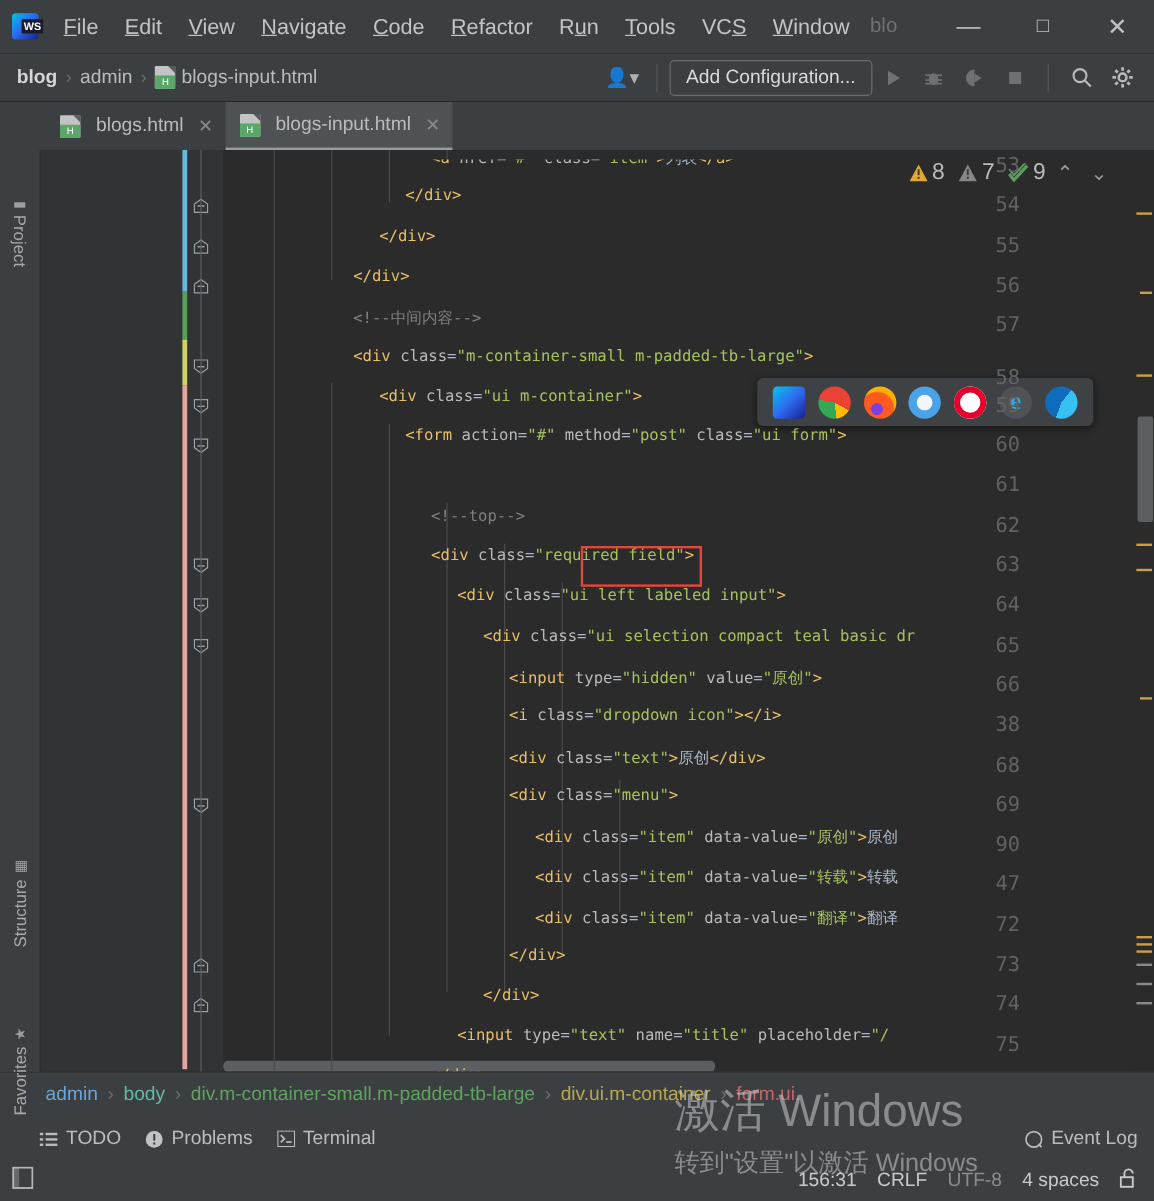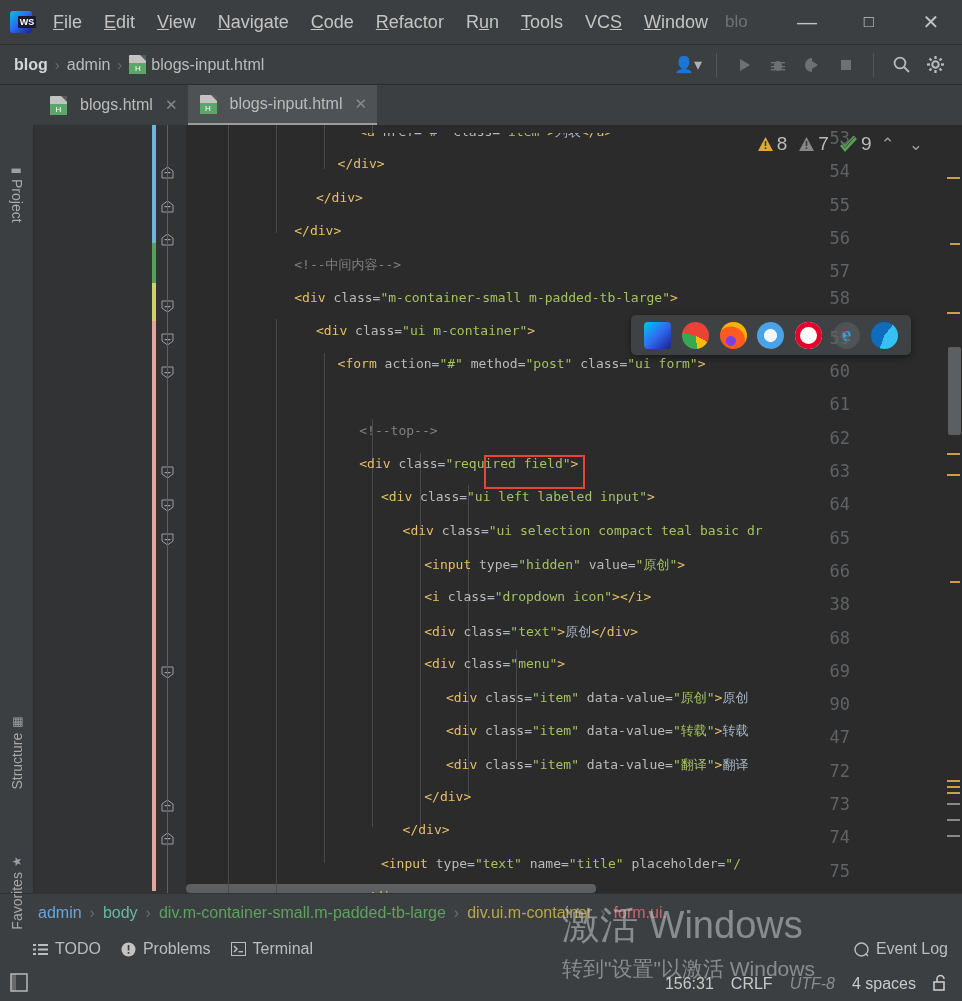--- a/index.html
+++ b/index.html
@@ -141,21 +141,21 @@
   .bc-sep { color:#6d6d6d; margin:0 8px; }
 
   
   .twbar { height: 36px; flex: 0 0 36px; background: #3c3f41; display:flex; align-items:center; padding-left: 33px; gap: 20px;}
   .twitem { display:flex; align-items:center; gap:7px; color:#bcbcbc; font-size:16px; }
   .twbar .right { margin-left:auto; display:flex; align-items:center; gap:7px; padding-right:14px; color:#bcbcbc; font-size:16px;}
 
   
   .statusbar { height: 34px; flex: 0 0 34px; background: #3c3f41; display:flex; align-items:center; padding: 0 14px 0 10px; }
   .sb-right { margin-left:auto; display:flex; align-items:center; gap: 17px; color:#c9c9c9; font-size:16px; }
-  .sb-dim { color:#8a8d8f;font-style:italic; }
+  .sb-dim { color:#8a8d8f; }
 
   
   .wmark {
     position: absolute; left: 562px; top: 900px; width: 400px; pointer-events:none;
     color: #c8cbce; opacity: .55; text-align: left;
   }
   .wmark .l1 { font-size: 38px; white-space:nowrap; }
   .wmark .l2 { font-size: 21px; margin-top: 4px; white-space:nowrap; }
 </style>
 </head>
@@ -191,20 +191,21 @@
     <span class="crumb bold">blog</span>
     <span class="crumb-sep">›</span>
     <span class="crumb">admin</span>
     <span class="crumb-sep">›</span>
     <span class="html-icon"></span>
     <span class="crumb">blogs-input.html</span>
 
     <div class="nav-right">
       <span class="user-icon">👤▾</span>
       <span class="vsep"></span>
+      <div class="addcfg">Add Configuration...</div>
       <div class="tbtn">
         <svg width="16" height="16" viewBox="0 0 16 16">
             <polygon points="4,2 14,8 4,14" fill="#6e7174"></polygon>
           </svg>
       </div>
       <div class="tbtn">
         <svg width="16" height="16" viewBox="0 0 16 16">
             <ellipse cx="8" cy="9" rx="4" ry="5" fill="#6e7174"></ellipse>
             <rect x="1" y="5" width="14" height="1.4" fill="#6e7174"></rect>
             <rect x="1" y="9" width="14" height="1.4" fill="#6e7174"></rect>
@@ -384,21 +385,21 @@
           <div class="cl hl-olive" style="top: 200.8px; left: 129.96px; width: 43.32px; height: 26px; z-index: -1;"></div>
           <div class="cl hl-red" style="top: 234.1px; left: 151.62px; width: 54.15px; height: 26px; z-index: -1;"></div>
           <div class="cl hl-grey" style="top: 733.6px; left: 194.94px; width: 64.98px; height: 26px; z-index: -1;"></div>
           <div class="redbox" style="position: absolute; top: 332px; left: 300.24px; width: 96.64px; height: 30px;"></div>
         </div>
     <div class="lnum" style="top: 3px;">53</div>
         <div class="lnum" style="top: 36.3px;">54</div>
         <div class="lnum" style="top: 69.6px;">55</div>
         <div class="lnum" style="top: 102.9px;">56</div>
         <div class="lnum" style="top: 136.2px;">57</div>
-        <div class="lnum" style="top: 163px;">58</div>
+        <div class="lnum" style="top: 180px;">58</div>
         <div class="lnum" style="top: 202.8px;">59</div>
         <div class="lnum" style="top: 236.1px;">60</div>
         <div class="lnum" style="top: 269.4px;">61</div>
         <div class="lnum" style="top: 302.7px;">62</div>
         <div class="lnum" style="top: 336px;">63</div>
         <div class="lnum" style="top: 369.3px;">64</div>
         <div class="lnum" style="top: 402.6px;">65</div>
         <div class="lnum" style="top: 435.9px;">66</div>
         <div class="lnum" style="top: 469.2px;">38</div>
         <div class="lnum" style="top: 502.5px;">68</div>

